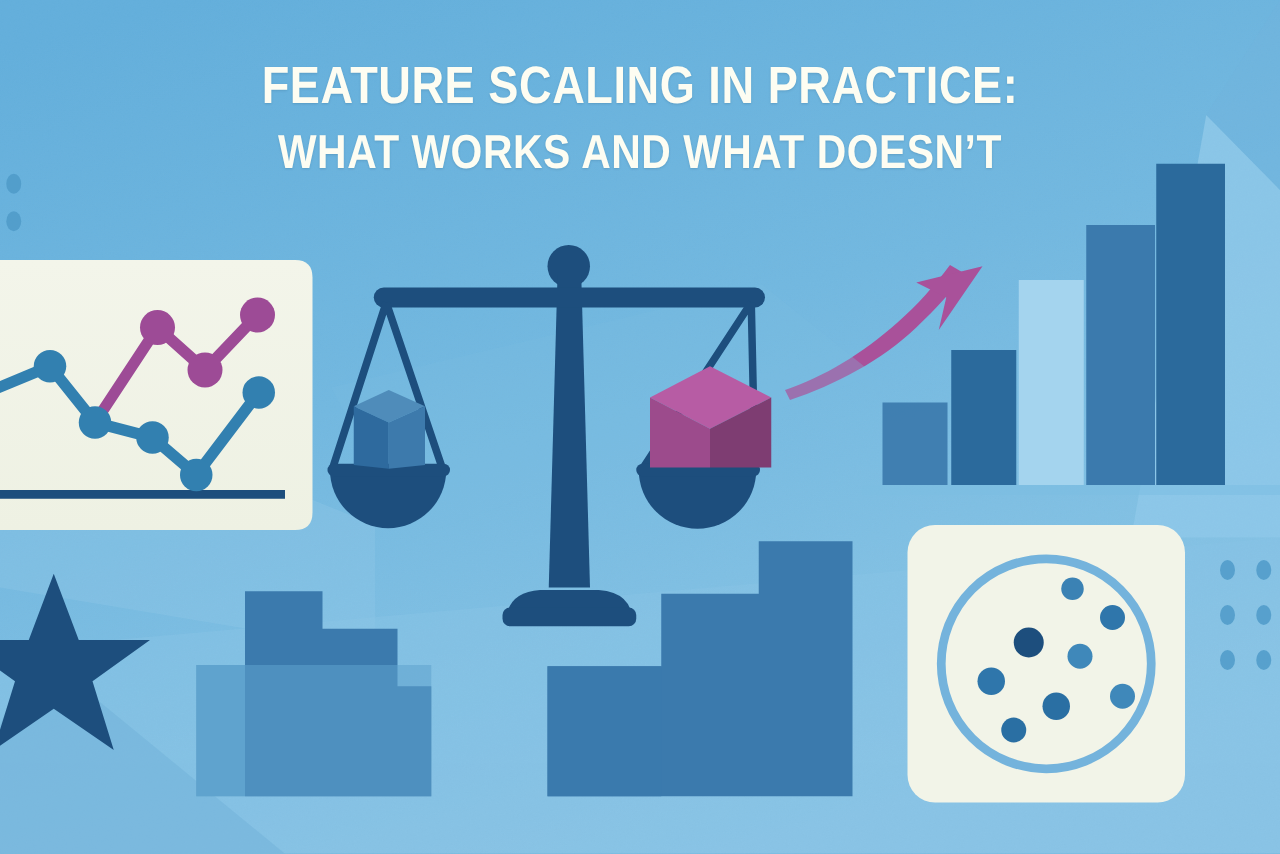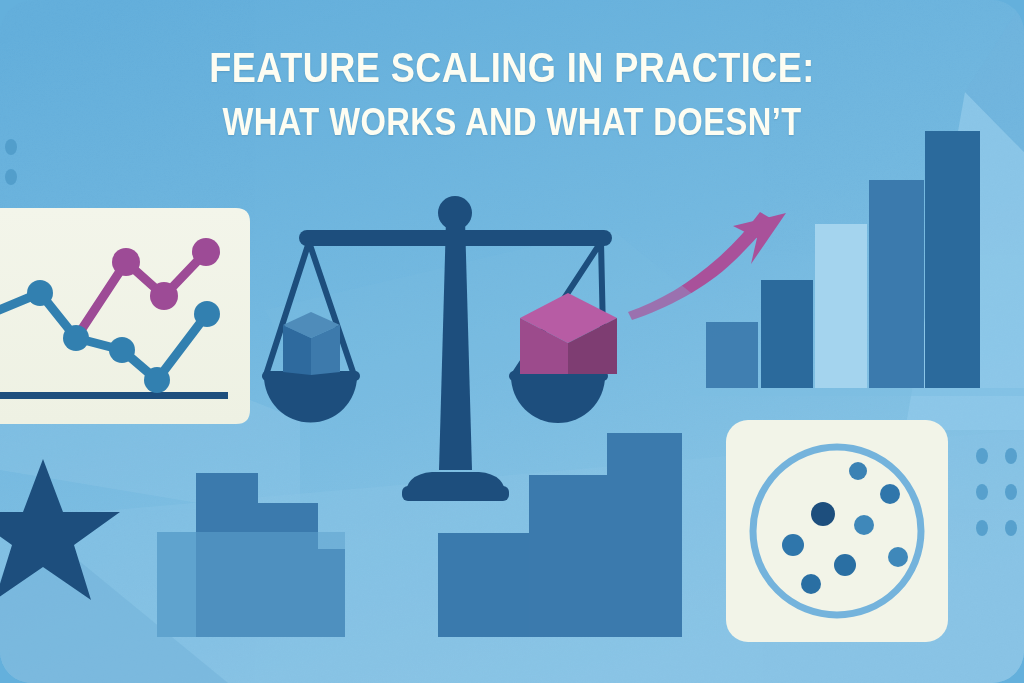--- a/index.html
+++ b/index.html
@@ -1,21 +1,21 @@
 <!DOCTYPE html>
 <html><head>
 <meta charset="utf-8">
 <style>
   html,body{margin:0;padding:0;}
   body{
     width:1024px;height:683px;overflow:hidden;
     font-family:"Liberation Sans", sans-serif;
     background:#64b0dc;
   }
-  #stage{position:relative;width:1024px;height:683px;overflow:hidden;border-radius:32px;}
+  #stage{position:relative;width:1024px;height:683px;overflow:hidden;}
   #stage svg.layer{position:absolute;left:0;top:0;width:1024px;height:683px;}
   .title-wrap{
     position:absolute;left:0;top:47px;width:1024px;
     text-align:center;z-index:40;pointer-events:none;
   }
   .title-line{
     color:#fdfdf2;
     font-family:"Liberation Sans", sans-serif;
     font-weight:bold;
     letter-spacing:0.5px;

